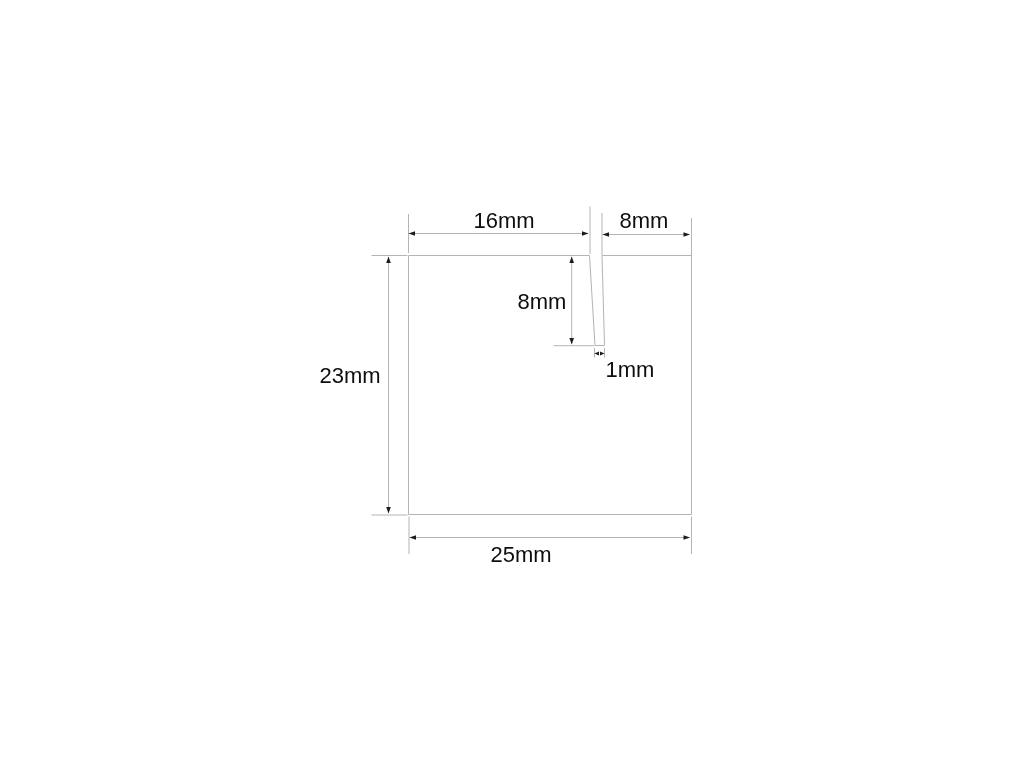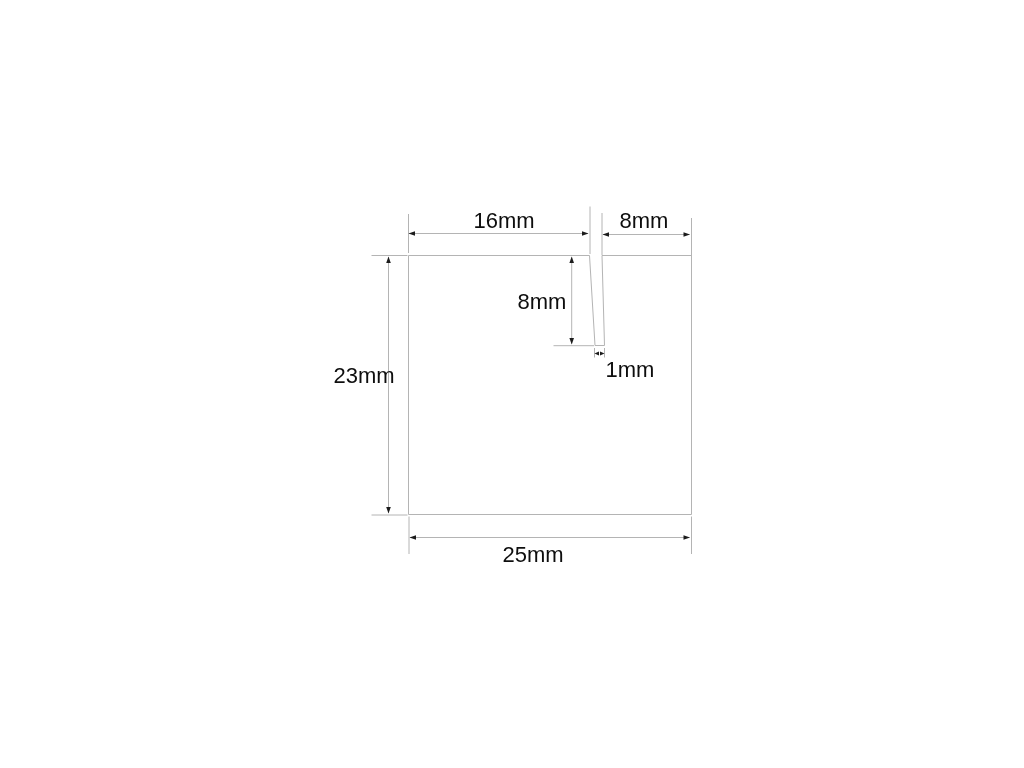--- a/index.html
+++ b/index.html
@@ -83,16 +83,16 @@
   </svg>
 
   <span class="dim-label" style="left:504px; top:221px;">16mm</span>
 
   <span class="dim-label" style="left:644px; top:221px;">8mm</span>
 
   <span class="dim-label" style="left:542px; top:302px;">8mm</span>
 
   <span class="dim-label" style="left:630px; top:370px;">1mm</span>
 
-  <span class="dim-label" style="left:364px; top:376px;">23mm</span>
+  <span class="dim-label" style="left:350px; top:376px;">23mm</span>
 
-  <span class="dim-label" style="left:533px; top:555px;">25mm</span>
+  <span class="dim-label" style="left:521px; top:555px;">25mm</span>
 </div>
 
 </body></html>

